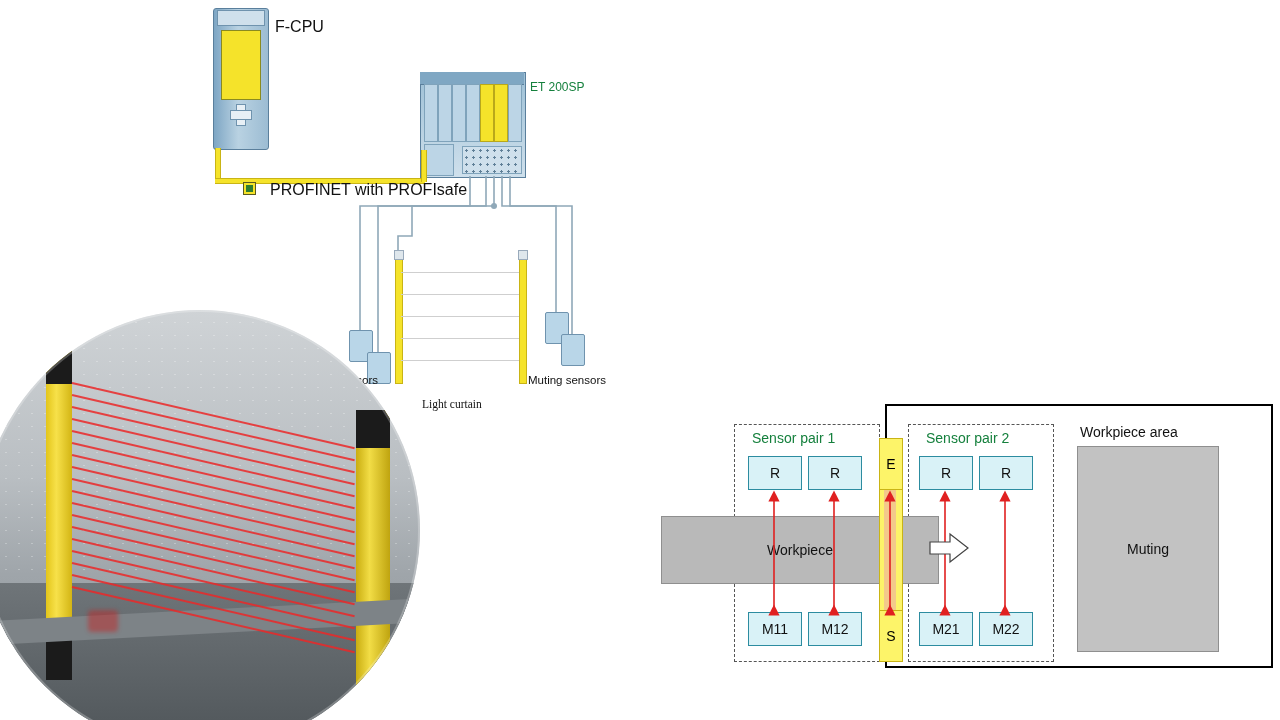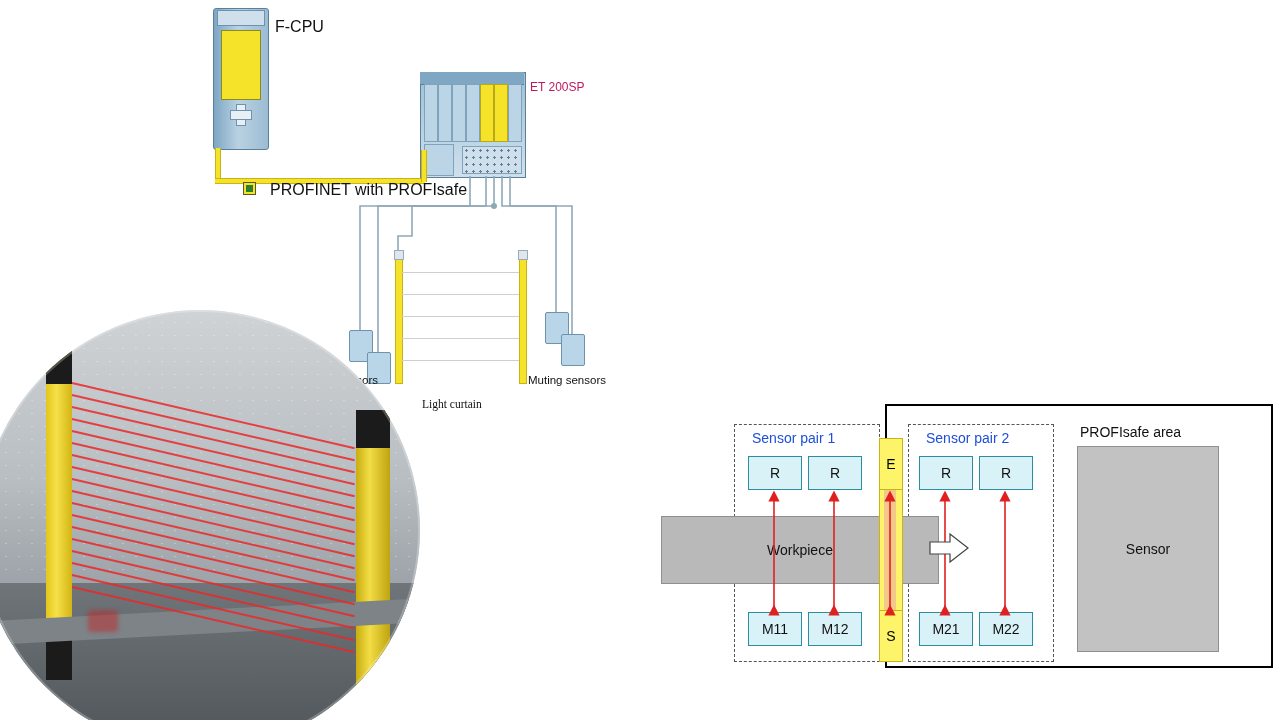--- a/index.html
+++ b/index.html
@@ -16,21 +16,21 @@
   .fcpu-pad:after{content:"";position:absolute;left:0;top:6px;width:20px;height:8px;background:#e8f0f6;border:1px solid #6f93ae;}
   .fcpu-label{left:275px;top:18px;font-size:16px;color:#111;}
 
   .et-body{left:420px;top:72px;width:104px;height:104px;background:linear-gradient(180deg,#9dc0d6,#cfe0ec);border:1px solid #5a7f9c;}
   .et-head{left:420px;top:72px;width:104px;height:12px;background:#7fa7c3;border-bottom:1px solid #5a7f9c;}
   .et-slot{position:absolute;top:84px;width:12px;height:56px;background:#bcd5e6;border:1px solid #7fa3bb;}
   .et-slot.y{background:#f5e32a;border-color:#b9a81a;}
   .et-grid{left:462px;top:146px;width:58px;height:26px;background:#cfe0ec;border:1px solid #7fa3bb;
            background-image:radial-gradient(#5f7f97 1px,transparent 1.2px);background-size:7px 7px;}
   .et-left{left:424px;top:144px;width:28px;height:30px;background:#bcd5e6;border:1px solid #7fa3bb;}
-  .et-label{left:530px;top:80px;font-size:12px;color:#be185d;}
+  .et-label{left:530px;top:80px;font-size:12px;color:#15803d;}
 
   .profinet-y{left:215px;top:148px;width:4px;height:34px;background:#f5e32a;border-left:1px solid #c9b415;border-right:1px solid #c9b415;}
   .profinet-h{left:215px;top:178px;width:210px;height:4px;background:#f5e32a;border-top:1px solid #c9b415;border-bottom:1px solid #c9b415;}
   .profinet-up{left:421px;top:150px;width:4px;height:32px;background:#f5e32a;border-left:1px solid #c9b415;border-right:1px solid #c9b415;}
   .pn-sq{left:243px;top:182px;width:11px;height:11px;background:#f5e32a;border:1px solid #5a5a20;}
   .pn-sq:after{content:"";position:absolute;left:2px;top:2px;width:7px;height:7px;background:#2f7d32;}
   .pn-label{left:270px;top:181px;font-size:16px;color:#111;}
   .lc-frame-l{left:395px;top:256px;width:6px;height:126px;background:#f5e32a;border:1px solid #c9b415;}
   .lc-frame-r{left:519px;top:256px;width:6px;height:126px;background:#f5e32a;border:1px solid #c9b415;}
   .lc-step{position:absolute;left:401px;width:118px;height:1px;background:#cfcfcf;}
@@ -39,21 +39,21 @@
   .cap-note{position:absolute;font-size:11.5px;color:#111;}
 
   
   #fb{left:660px;top:4px;width:620px;height:400px;}
   .addr{position:absolute;font-size:8.5px;color:#1b7fbf;text-align:right;white-space:nowrap;}
 
   
   #muting{left:660px;top:404px;width:620px;height:316px;}
   .haz-outline{left:225px;top:0px;width:384px;height:260px;border:2px solid #000;background:#fff;}
   .dash{position:absolute;border:1px dashed #555;background:#fff;}
-  .pairTitle{position:absolute;font-size:14px;color:#1d4ed8;}
+  .pairTitle{position:absolute;font-size:14px;color:#15803d;}
   .rbox{position:absolute;width:52px;height:32px;background:#d9f2f7;border:1px solid #2c8ca0;display:flex;align-items:center;justify-content:center;font-size:14px;color:#111;}
   .mbox{position:absolute;width:52px;height:32px;background:#d9f2f7;border:1px solid #2c8ca0;display:flex;align-items:center;justify-content:center;font-size:14px;color:#111;}
   .workpiece{position:absolute;left:1px;top:112px;width:276px;height:66px;background:#b9b9b9;border:1px solid #8f8f8f;display:flex;align-items:center;justify-content:center;font-size:14px;color:#111;}
   .machine{position:absolute;left:417px;top:42px;width:140px;height:204px;background:#c2c2c2;border:1px solid #8f8f8f;display:flex;align-items:center;justify-content:center;font-size:14px;color:#111;}
   .hazTitle{position:absolute;left:420px;top:20px;font-size:14px;color:#111;}
   .curtain{position:absolute;left:219px;top:34px;width:22px;height:222px;background:#fdf469;border:1px solid #c9b415;}
   .curtain-e{position:absolute;left:219px;top:34px;width:22px;height:50px;background:#fdf469;border:1px solid #c9b415;display:flex;align-items:center;justify-content:center;font-size:14px;}
   .curtain-s{position:absolute;left:219px;top:206px;width:22px;height:50px;background:#fdf469;border:1px solid #c9b415;display:flex;align-items:center;justify-content:center;font-size:14px;}
   .curtain-beam{position:absolute;left:224px;top:84px;width:12px;height:122px;background:#f3c98b;}
   svg.red line{stroke:#e02020;stroke-width:1.6;}
@@ -136,22 +136,22 @@
 </div>
 
 <div class="abs" id="fb">
 
   <div class="abs addr" style="left:700px;top:58px;width:50px;"></div>
 
 </div>
 
 <div class="abs" id="muting">
   <div class="abs haz-outline"></div>
-  <div class="hazTitle">PROFIsafe area</div>
-  <div class="machine">Sensor</div>
+  <div class="hazTitle">Workpiece area</div>
+  <div class="machine">Muting</div>
 
   <div class="dash" style="left:74px;top:20px;width:144px;height:236px;"></div>
   <div class="pairTitle" style="left:92px;top:26px;">Sensor pair 1</div>
   <div class="rbox" style="left:88px;top:52px;">R</div>
   <div class="rbox" style="left:148px;top:52px;">R</div>
   <div class="mbox" style="left:88px;top:208px;">M11</div>
   <div class="mbox" style="left:148px;top:208px;">M12</div>
 
   <div class="dash" style="left:248px;top:20px;width:144px;height:236px;"></div>
   <div class="pairTitle" style="left:266px;top:26px;">Sensor pair 2</div>

